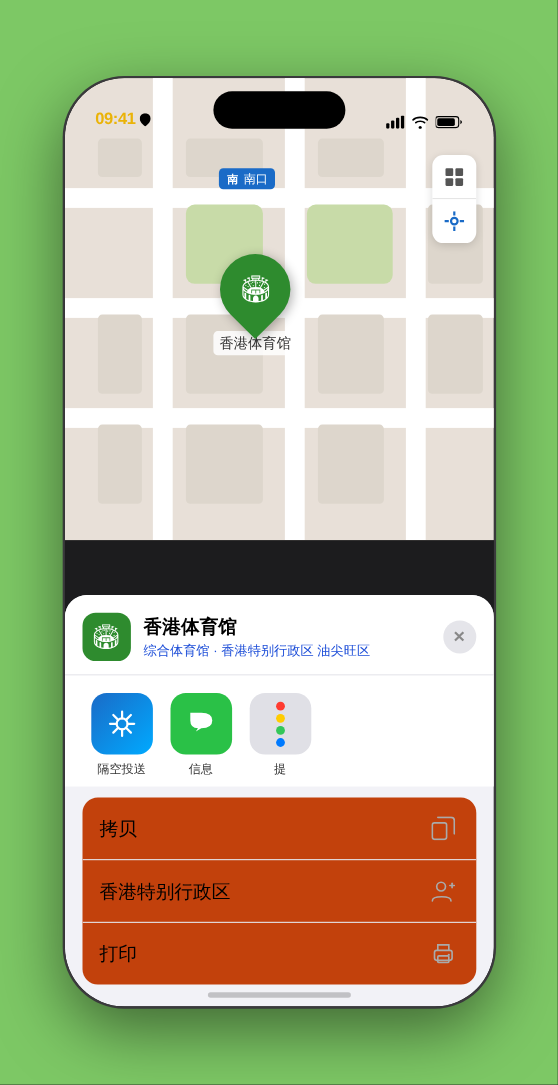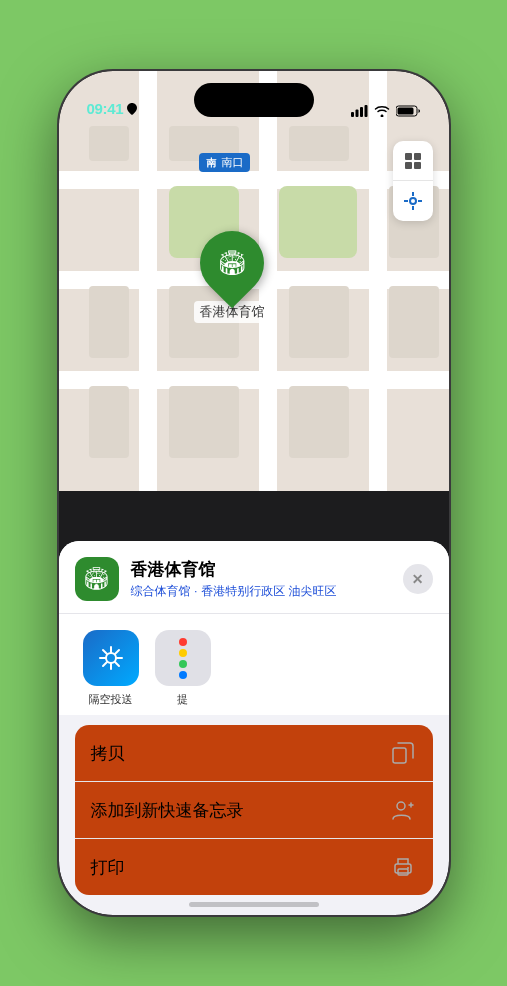--- a/index.html
+++ b/index.html
@@ -49,21 +49,21 @@
       height: 54px;
       z-index: 99;
       display: flex;
       align-items: flex-end;
       padding: 0 28px 8px;
       justify-content: space-between;
     }
     .status-time {
       font-size: 15px;
       font-weight: 600;
-      color: #5eead4;
+      color: #eab308;
       letter-spacing: -0.3px;
     }
     .status-icons {
       display: flex;
       align-items: center;
       gap: 6px;
     }
     .status-icons svg {
       fill: #000;
     }
@@ -470,20 +470,28 @@
               <path d="M19 14 L25 14" stroke="white" stroke-width="2" stroke-linecap="round"></path>
               <path d="M6 6 L10 10" stroke="white" stroke-width="2" stroke-linecap="round"></path>
               <path d="M18 18 L22 22" stroke="white" stroke-width="2" stroke-linecap="round"></path>
               <path d="M22 6 L18 10" stroke="white" stroke-width="2" stroke-linecap="round"></path>
               <path d="M6 22 L10 18" stroke="white" stroke-width="2" stroke-linecap="round"></path>
             </svg>
           </div>
           <span class="share-label">隔空投送</span>
         </div>
 
+        <div class="share-item">
+          <div class="share-app-icon icon-messages">
+            <svg width="30" height="30" viewBox="0 0 30 30" fill="none">
+              <path d="M5 5 Q5 5 15 5 Q25 5 25 12 Q25 19 15 19 L10 22 L12 19 Q5 19 5 12 Z" fill="white"></path>
+            </svg>
+          </div>
+          <span class="share-label">信息</span>
+        </div>
 
 
 
         <div class="share-item">
           <div class="share-app-icon" style="background:#e0e0e6;">
             <div class="more-dots">
               <div class="dot-red"></div>
               <div class="dot-yellow"></div>
               <div class="dot-green"></div>
               <div class="dot-blue"></div>
@@ -500,21 +508,21 @@
           <div class="action-icon">
             <svg width="22" height="22" viewBox="0 0 22 22" fill="none">
               <rect x="1" y="6" width="13" height="15" rx="2" stroke="#aaa" stroke-width="1.5"></rect>
               <path d="M6 1 L18 1 Q21 1 21 4 L21 16" stroke="#aaa" stroke-width="1.5" stroke-linecap="round"></path>
             </svg>
           </div>
         </div>
 
 
         <div class="action-item">
-          <span class="action-label">添加到新快速备忘录</span>
+          <span class="action-label">香港特别行政区</span>
           <div class="action-icon">
             <svg width="22" height="22" viewBox="0 0 22 22" fill="none">
               <circle cx="9" cy="7" r="4" stroke="#aaa" stroke-width="1.5"></circle>
               <path d="M1 20 C1 15 18 15 18 20" stroke="#aaa" stroke-width="1.5" stroke-linecap="round"></path>
               <line x1="17" y1="6" x2="21" y2="6" stroke="#aaa" stroke-width="1.5" stroke-linecap="round"></line>
               <line x1="19" y1="4" x2="19" y2="8" stroke="#aaa" stroke-width="1.5" stroke-linecap="round"></line>
             </svg>
           </div>
         </div>
 

